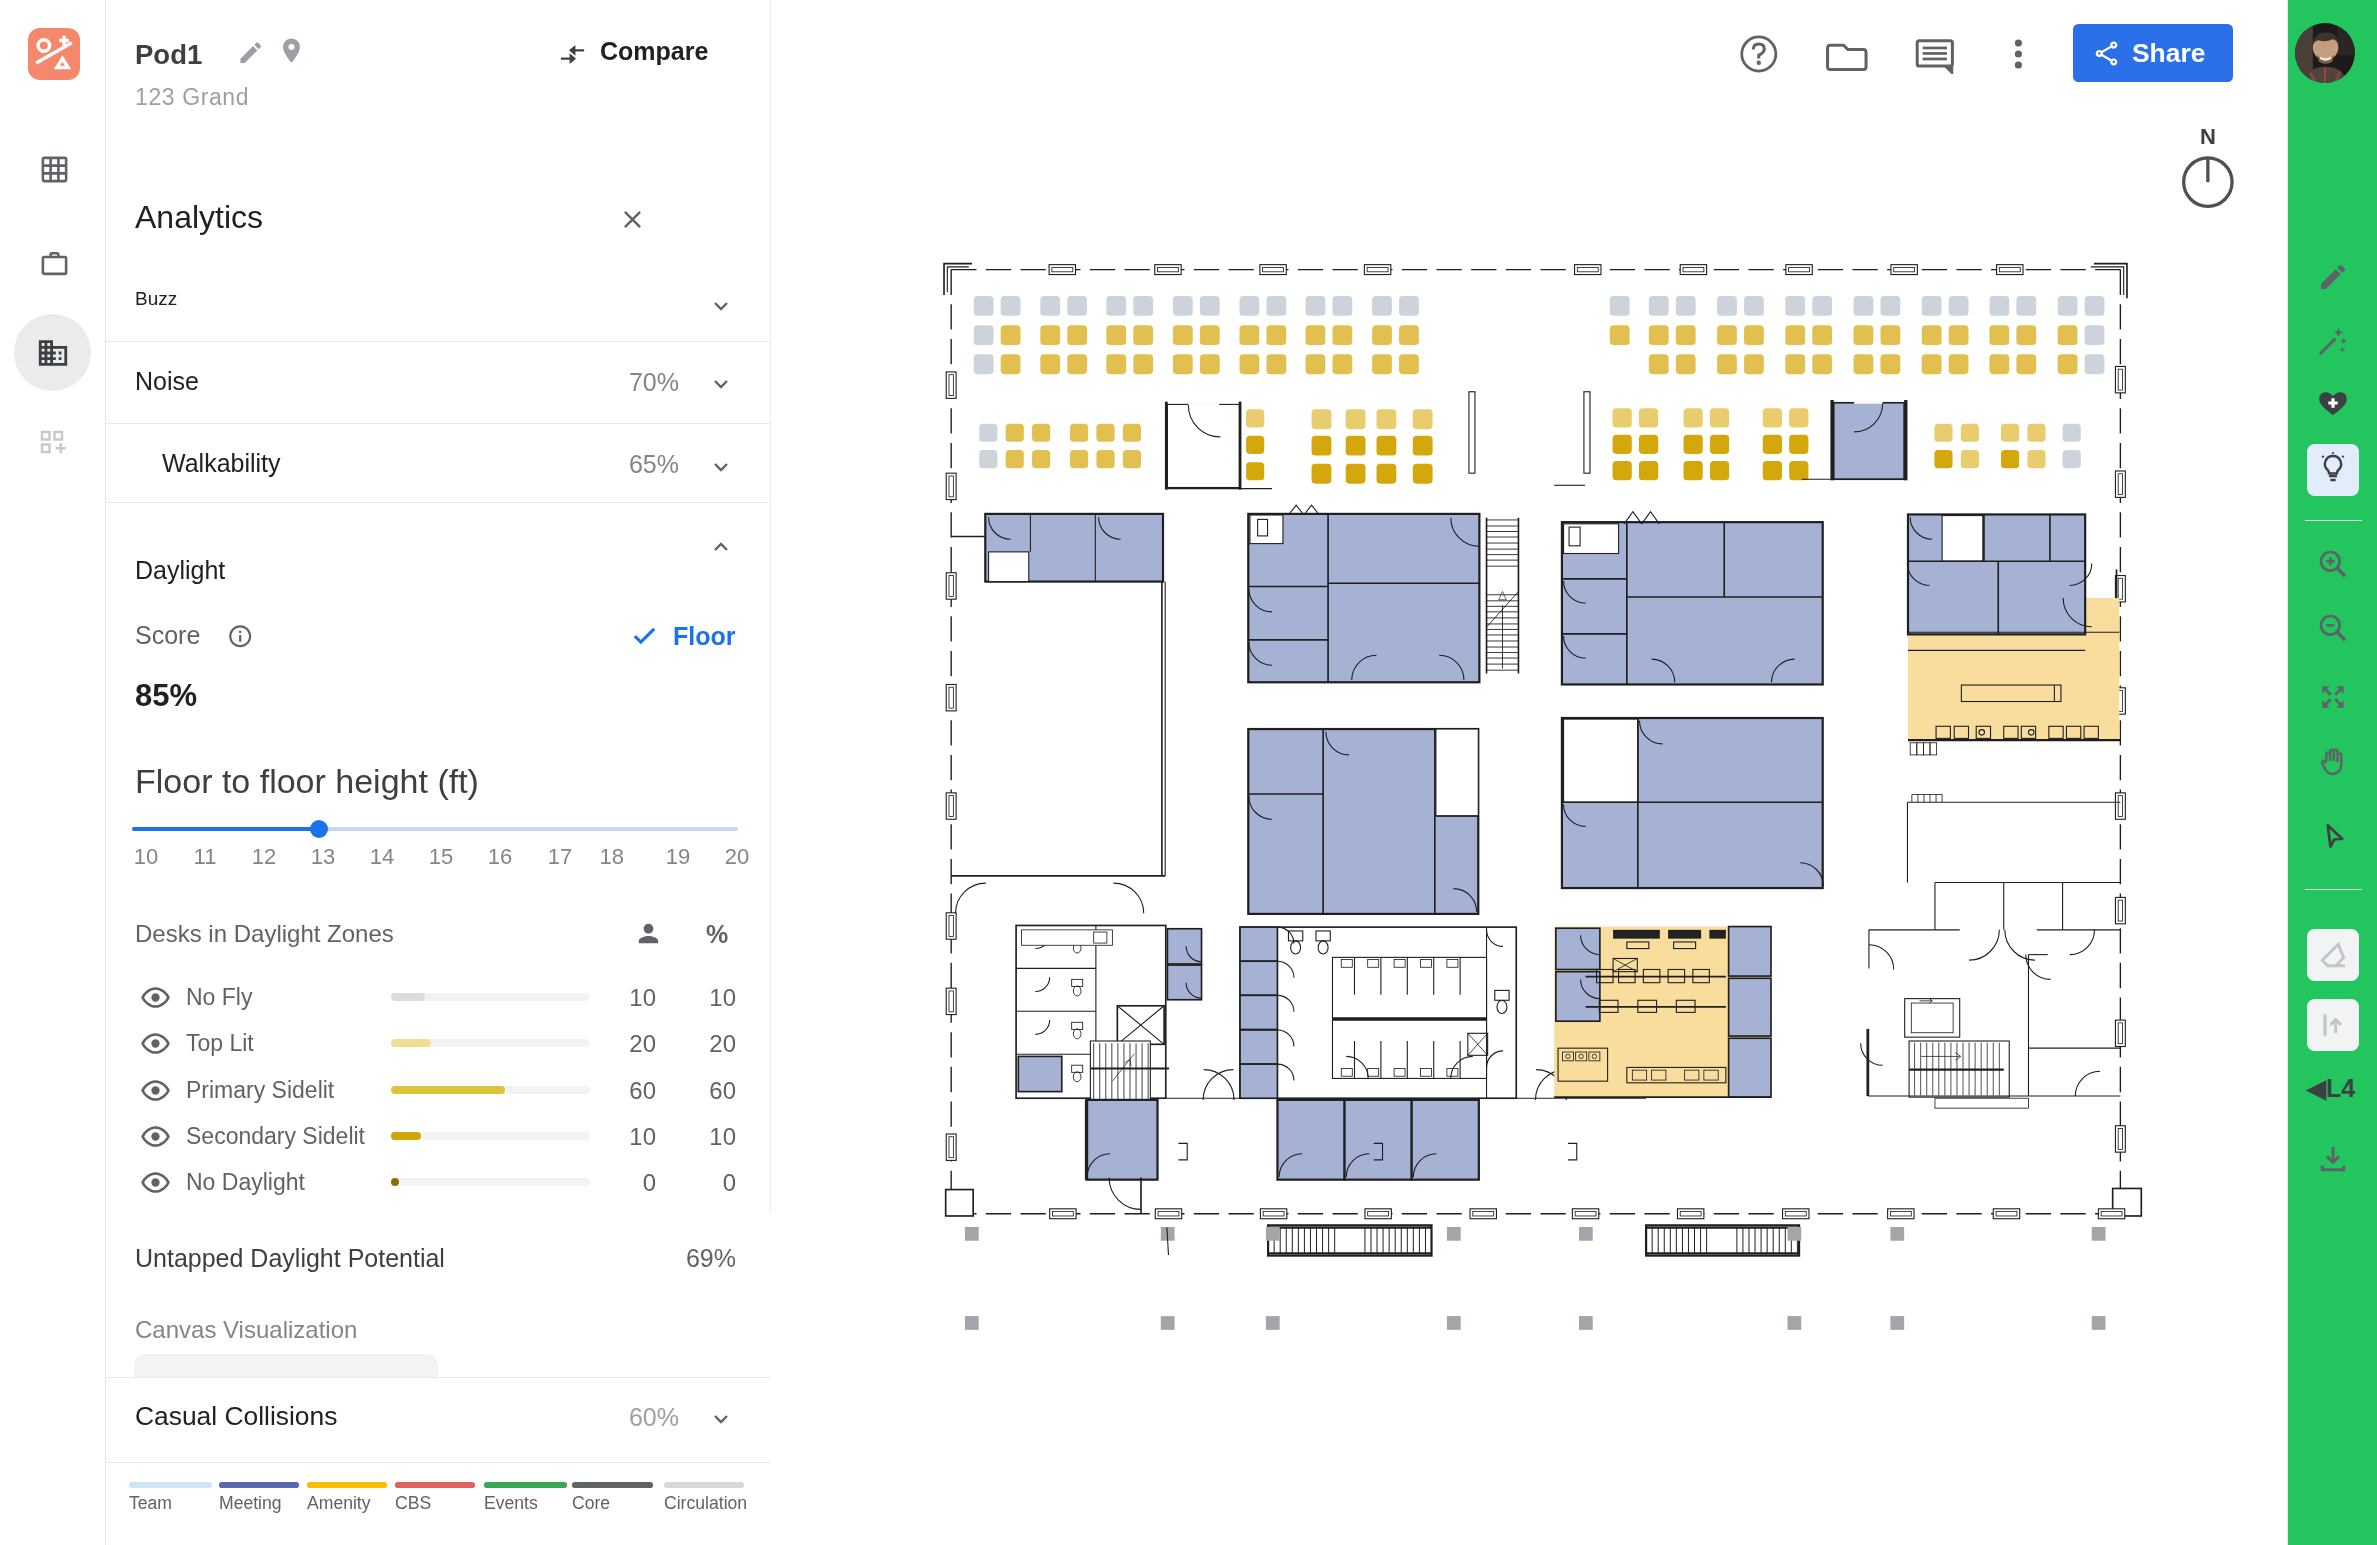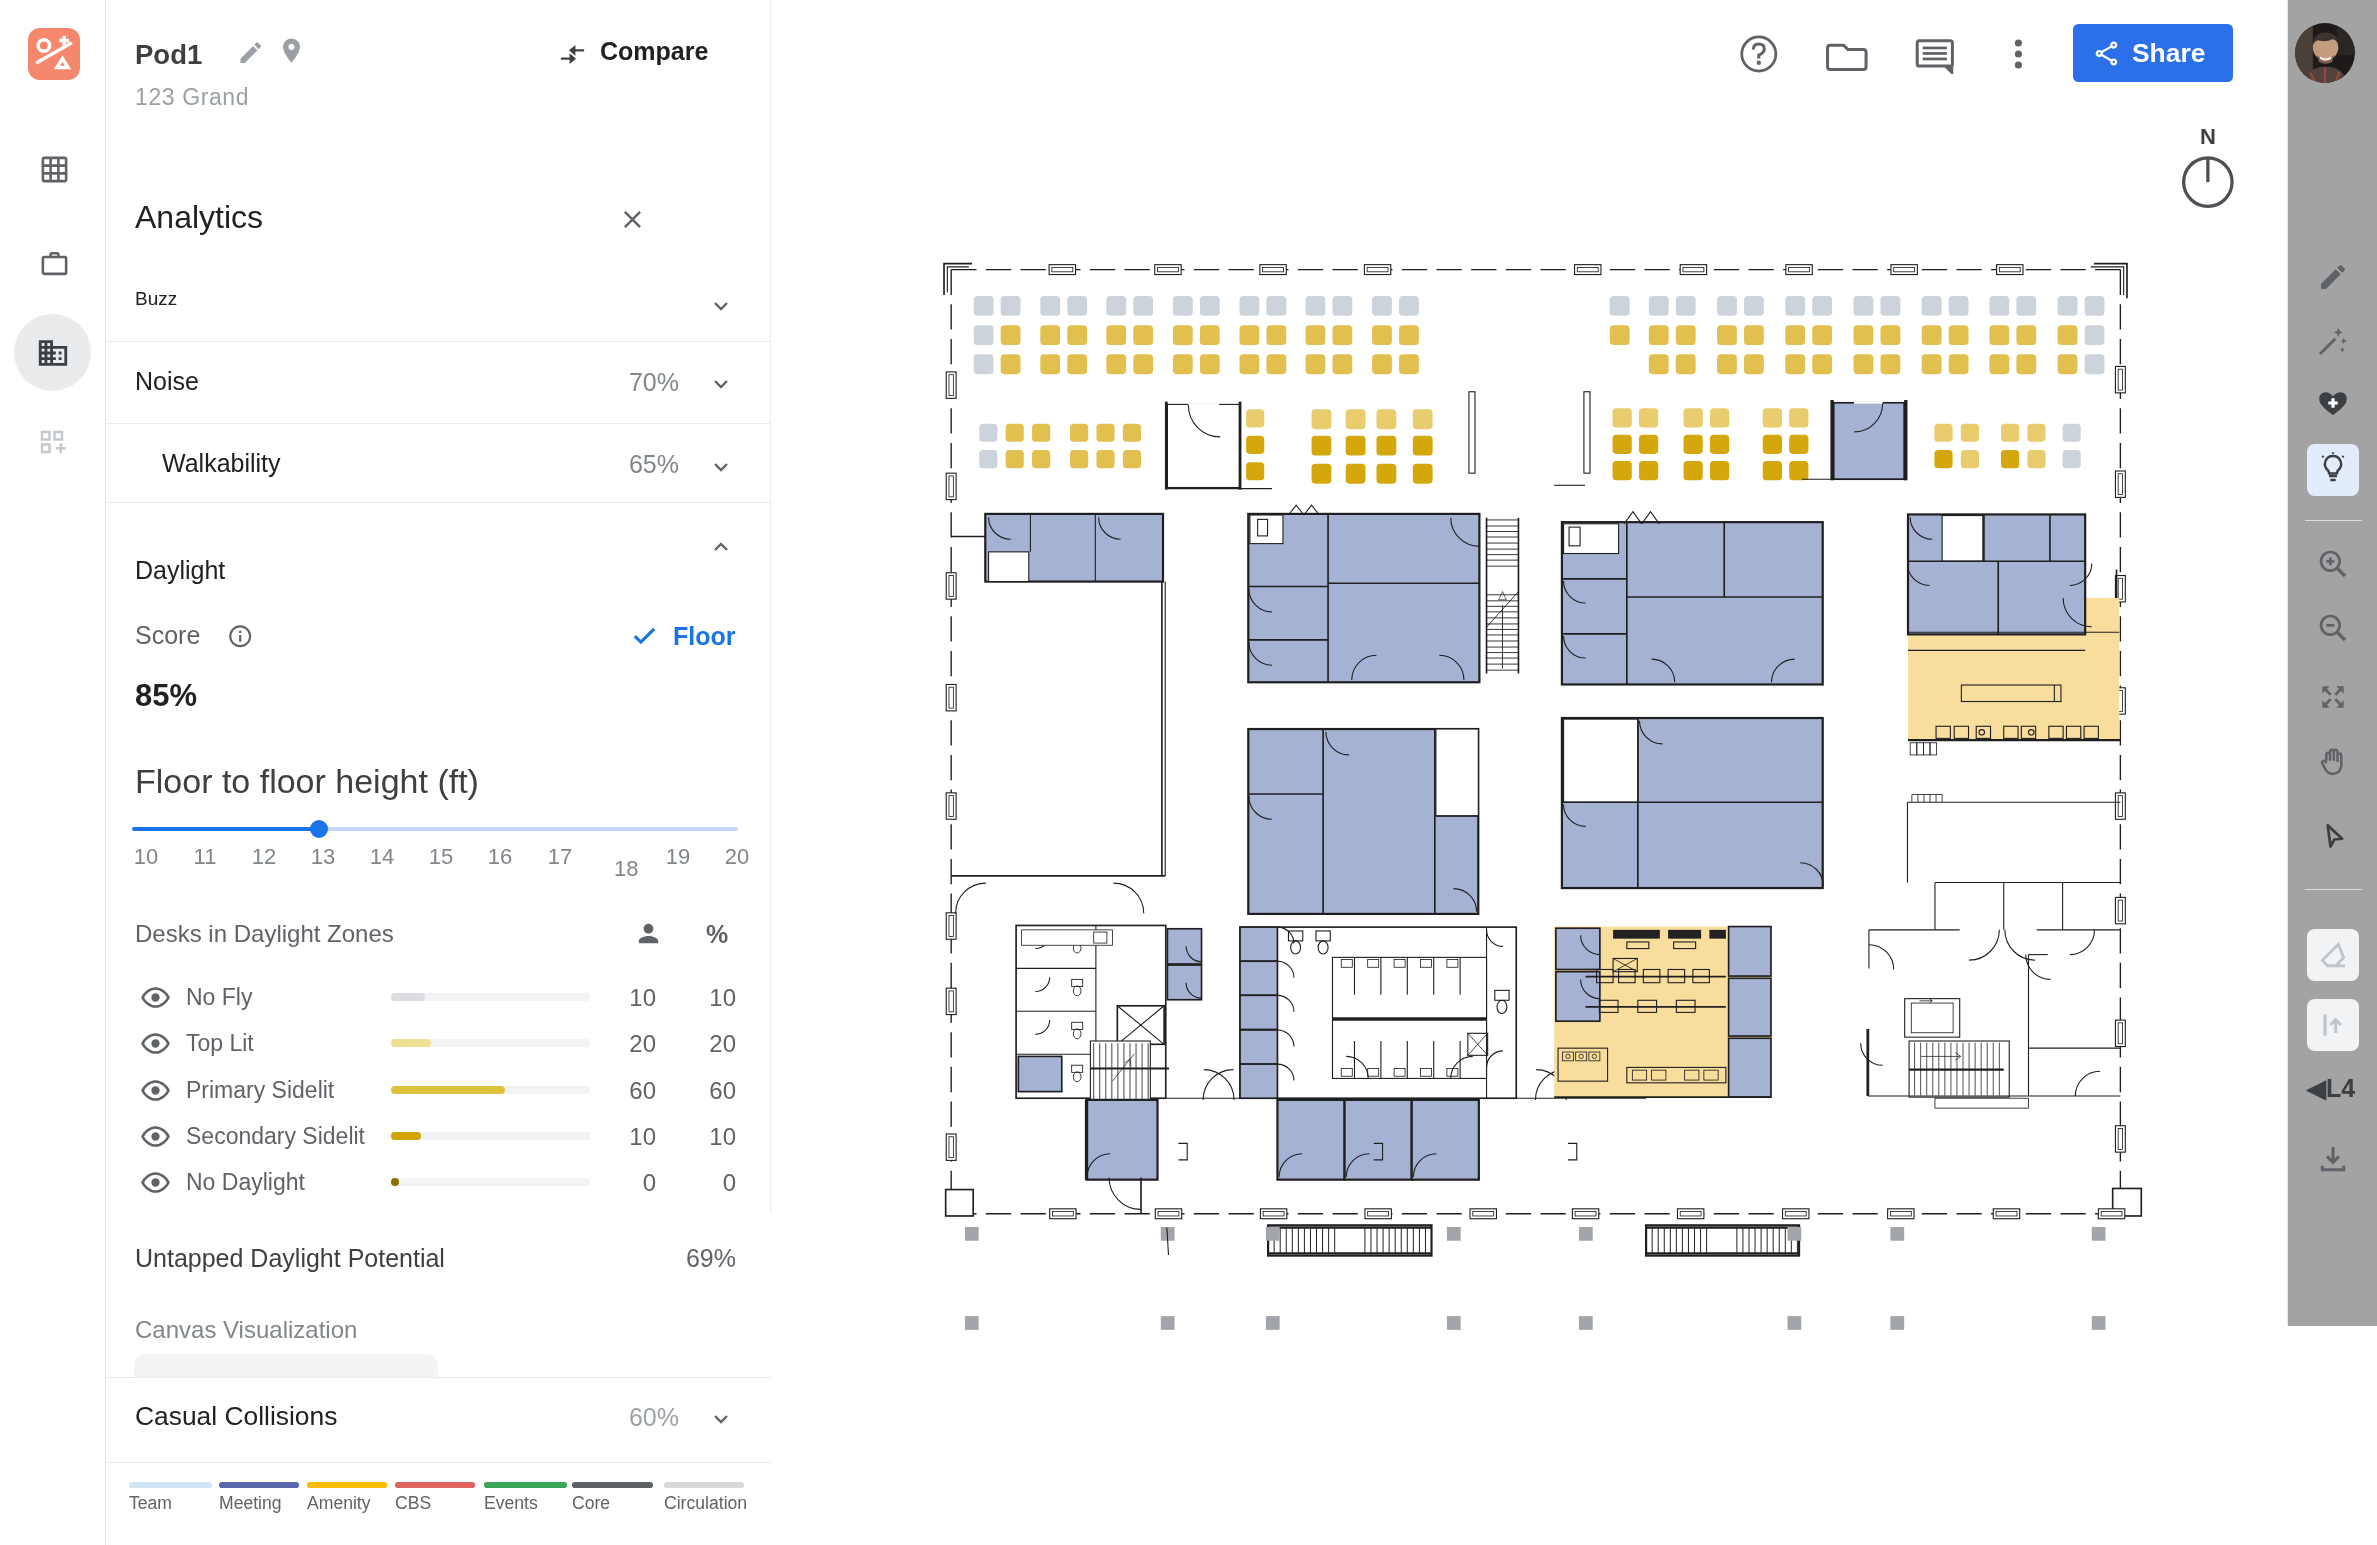--- a/index.html
+++ b/index.html
@@ -1,19 +1,19 @@
 <!DOCTYPE html>
 <html style="font-size:8.8px"><head><meta charset="utf-8">
 <style>
 * { margin:0; padding:0; box-sizing:border-box; }
 html,body { width:2377px; height:1545px; background:#fff; font-family:"Liberation Sans", sans-serif; overflow:hidden; }
 .abs { position:absolute; }
 #rail { left:0; top:0; width:106px; height:1545px; background:#fff; border-right:1.1px solid #e4e6e8; }
 #panel { left:106px; top:0; width:665px; height:1212px; background:#fff; border-right:1.1px solid #ececec; }
-#rrail { left:2287px; top:0; width:90px; height:1326px; background:#a3a3a3; border-left:1.1px solid #e4e6e8; z-index:5;text-decoration:underline; }
+#rrail { left:2287px; top:0; width:90px; height:1545px; background:#22c55e; border-left:1.1px solid #e4e6e8; z-index:5;text-decoration:underline; }
 .icon { position:absolute; }
 svg { display:block; }
 </style></head>
 <body>
 
 <svg class="abs" style="left:772px; top:0;" width="1516" height="1545" viewBox="1402 0 2754 2808">
 <line x1="1727" y1="490" x2="3852" y2="490" stroke="#1f1f1f" stroke-width="2.5" stroke-dasharray="46 17"></line>
 <line x1="1727" y1="490" x2="1727" y2="2206" stroke="#1f1f1f" stroke-width="2.5" stroke-dasharray="46 17"></line>
 <line x1="3852" y1="490" x2="3852" y2="2206" stroke="#1f1f1f" stroke-width="2.5" stroke-dasharray="46 17"></line>
 <line x1="1727" y1="2206" x2="3852" y2="2206" stroke="#1f1f1f" stroke-width="2.5" stroke-dasharray="46 17"></line>
@@ -730,21 +730,21 @@
   <div class="abs" style="left:204px; top:820px; width:18px; height:18px; border-radius:50%; background:#1a73e8;"></div>
   <div class="abs" style="left:16.5px; top:844px; width:627px;">
 <span style="position:absolute; left:3.9px; top:0; width:39px; text-align:center; font-size:22px; color:#80868b;">10</span>
       <span style="position:absolute; left:63px; top:0; width:39px; text-align:center; font-size:22px; color:#80868b;">11</span>
       <span style="position:absolute; left:122px; top:0; width:39px; text-align:center; font-size:22px; color:#80868b;">12</span>
       <span style="position:absolute; left:181px; top:0; width:39px; text-align:center; font-size:22px; color:#80868b;">13</span>
       <span style="position:absolute; left:240px; top:0; width:39px; text-align:center; font-size:22px; color:#80868b;">14</span>
       <span style="position:absolute; left:299px; top:0; width:39px; text-align:center; font-size:22px; color:#80868b;">15</span>
       <span style="position:absolute; left:358px; top:0; width:39px; text-align:center; font-size:22px; color:#80868b;">16</span>
       <span style="position:absolute; left:418px; top:0; width:39px; text-align:center; font-size:22px; color:#80868b;">17</span>
-      <span style="position:absolute; left:477px; top:0; width:39px; text-align:right; font-size:22px; color:#80868b;margin-top:12px;">18</span>
+      <span style="position:absolute; left:477px; top:0; width:39px; text-align:left; font-size:22px; color:#80868b;">18</span>
       <span style="position:absolute; left:536px; top:0; width:39px; text-align:center; font-size:22px; color:#80868b;">19</span>
       <span style="position:absolute; left:595px; top:0; width:39px; text-align:center; font-size:22px; color:#80868b;">20</span>
   </div>
 
   <div class="abs" style="left:29px; top:920px; font-size:24px; color:#5f6368;">Desks in Daylight Zones</div>
   <svg class="icon" style="left:528px; top:919px;" width="29" height="29" viewBox="0 0 24 24">
       <path fill="#5f6368" d="M12 12c2.21 0 4-1.79 4-4s-1.79-4-4-4-4 1.79-4 4 1.79 4 4 4zm0 2c-2.67 0-8 1.34-8 4v2h16v-2c0-2.66-5.33-4-8-4z"></path>
     </svg>
   <div class="abs" style="left:600px; top:920px; font-size:25px; font-weight:bold; color:#5f6368;">%</div>
 

